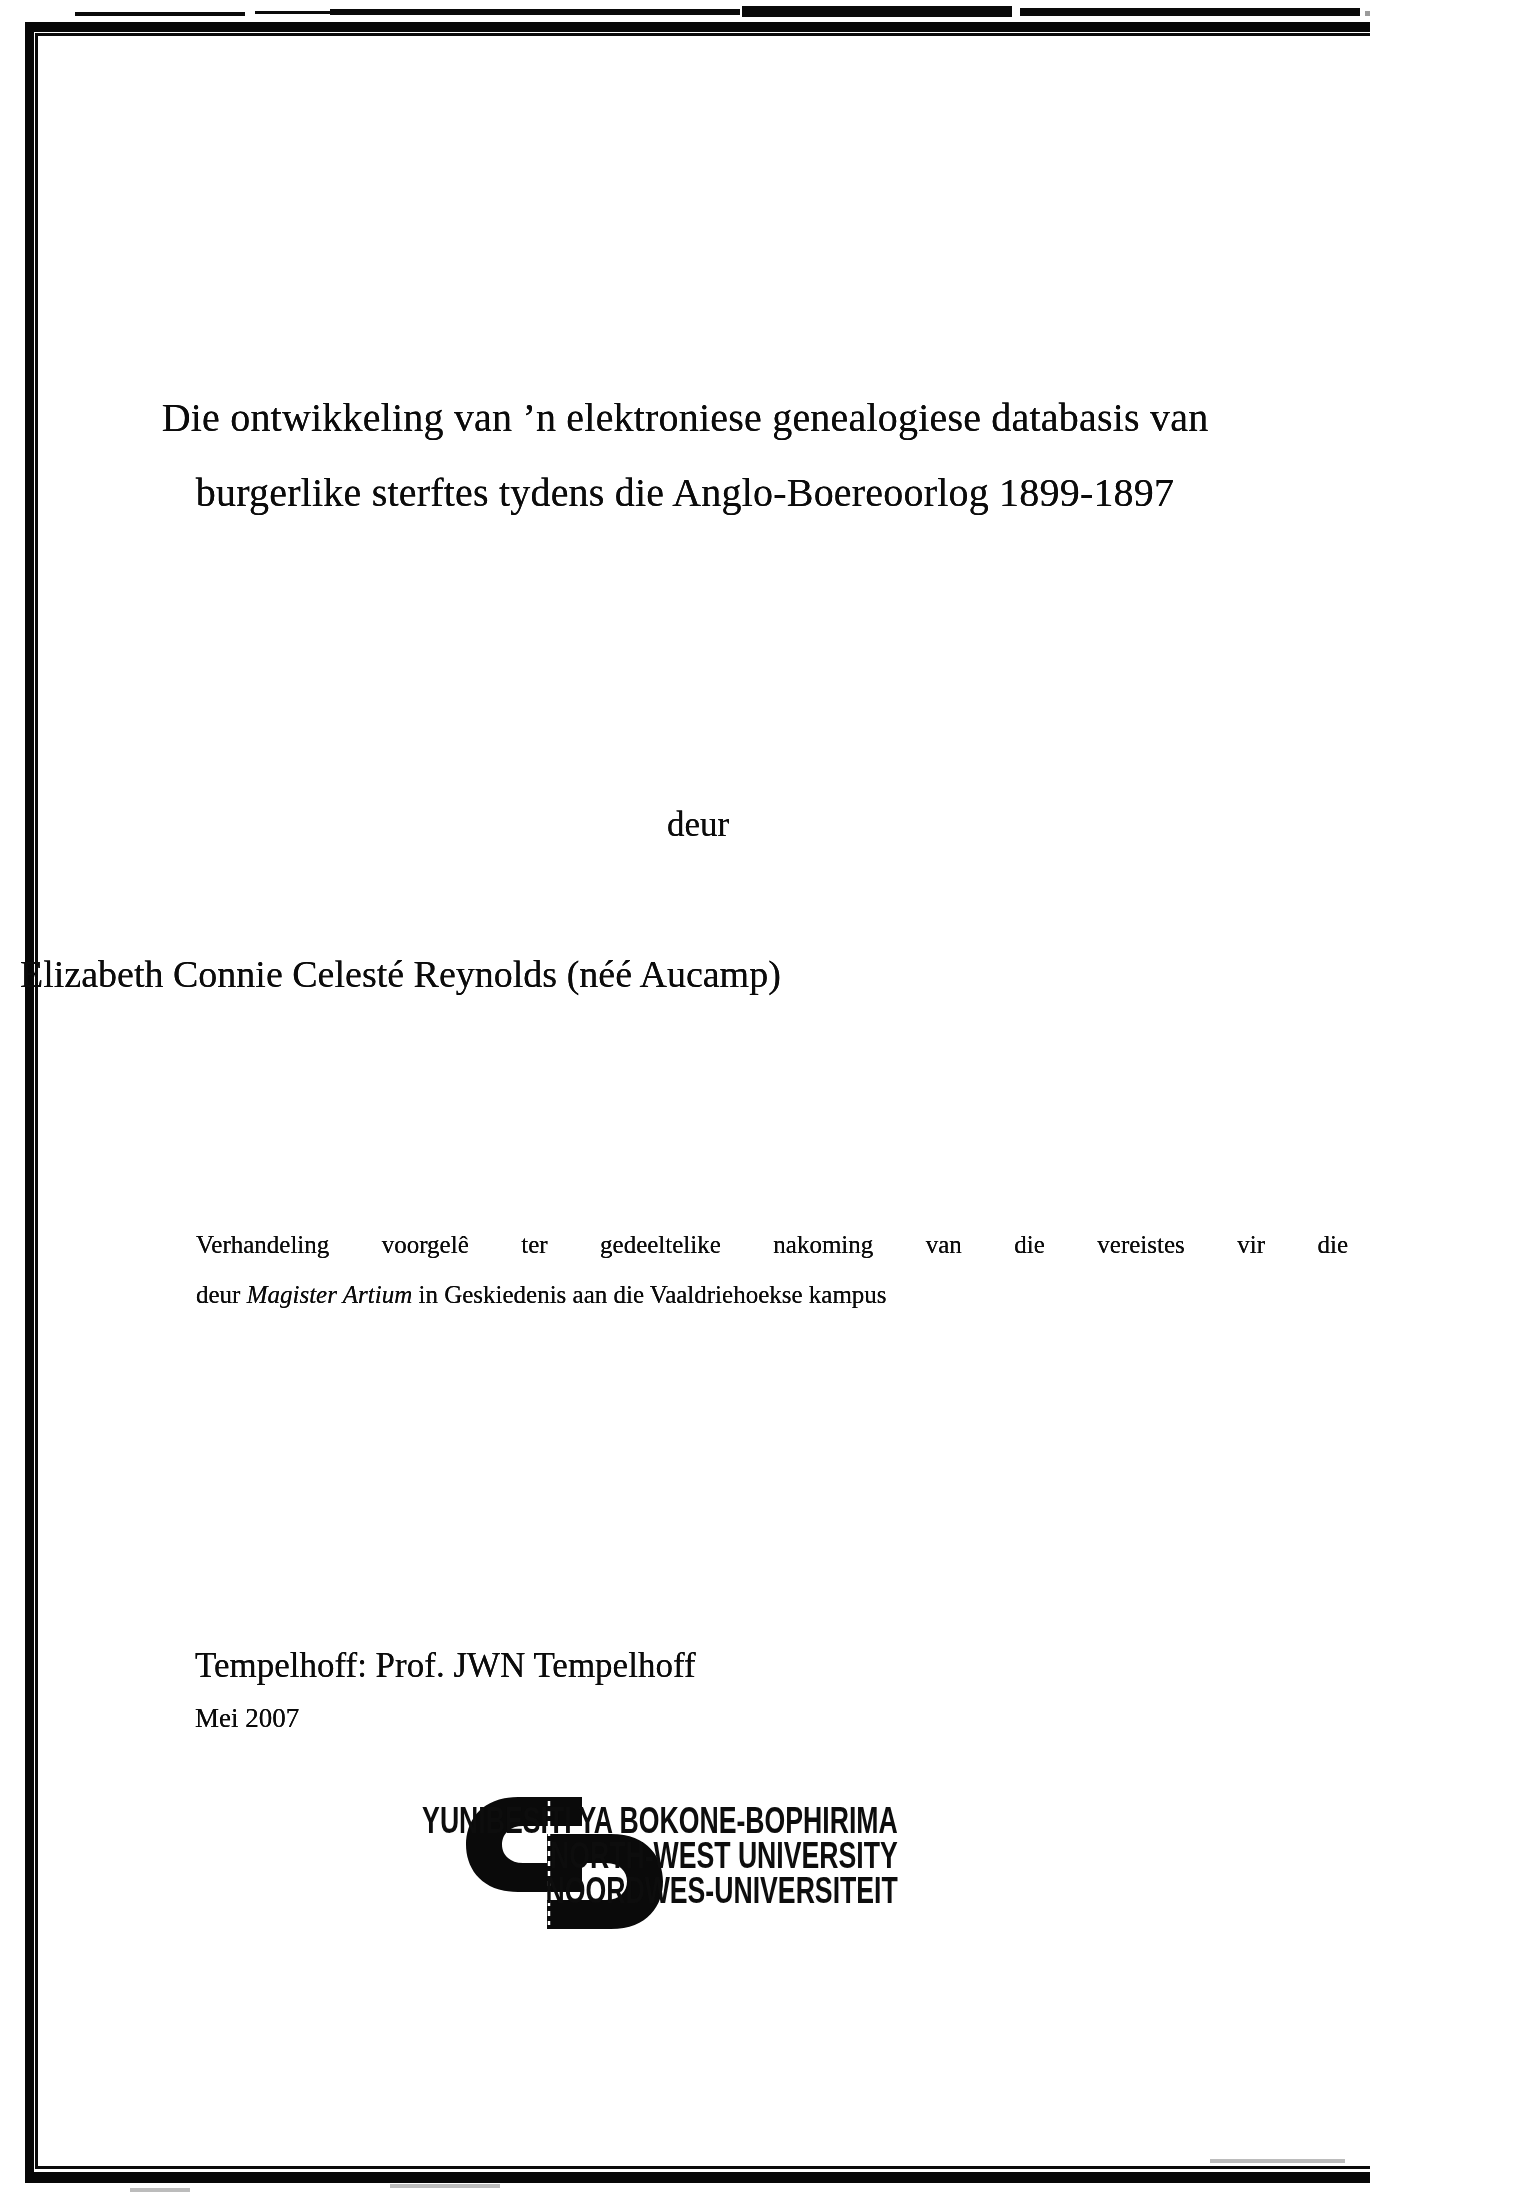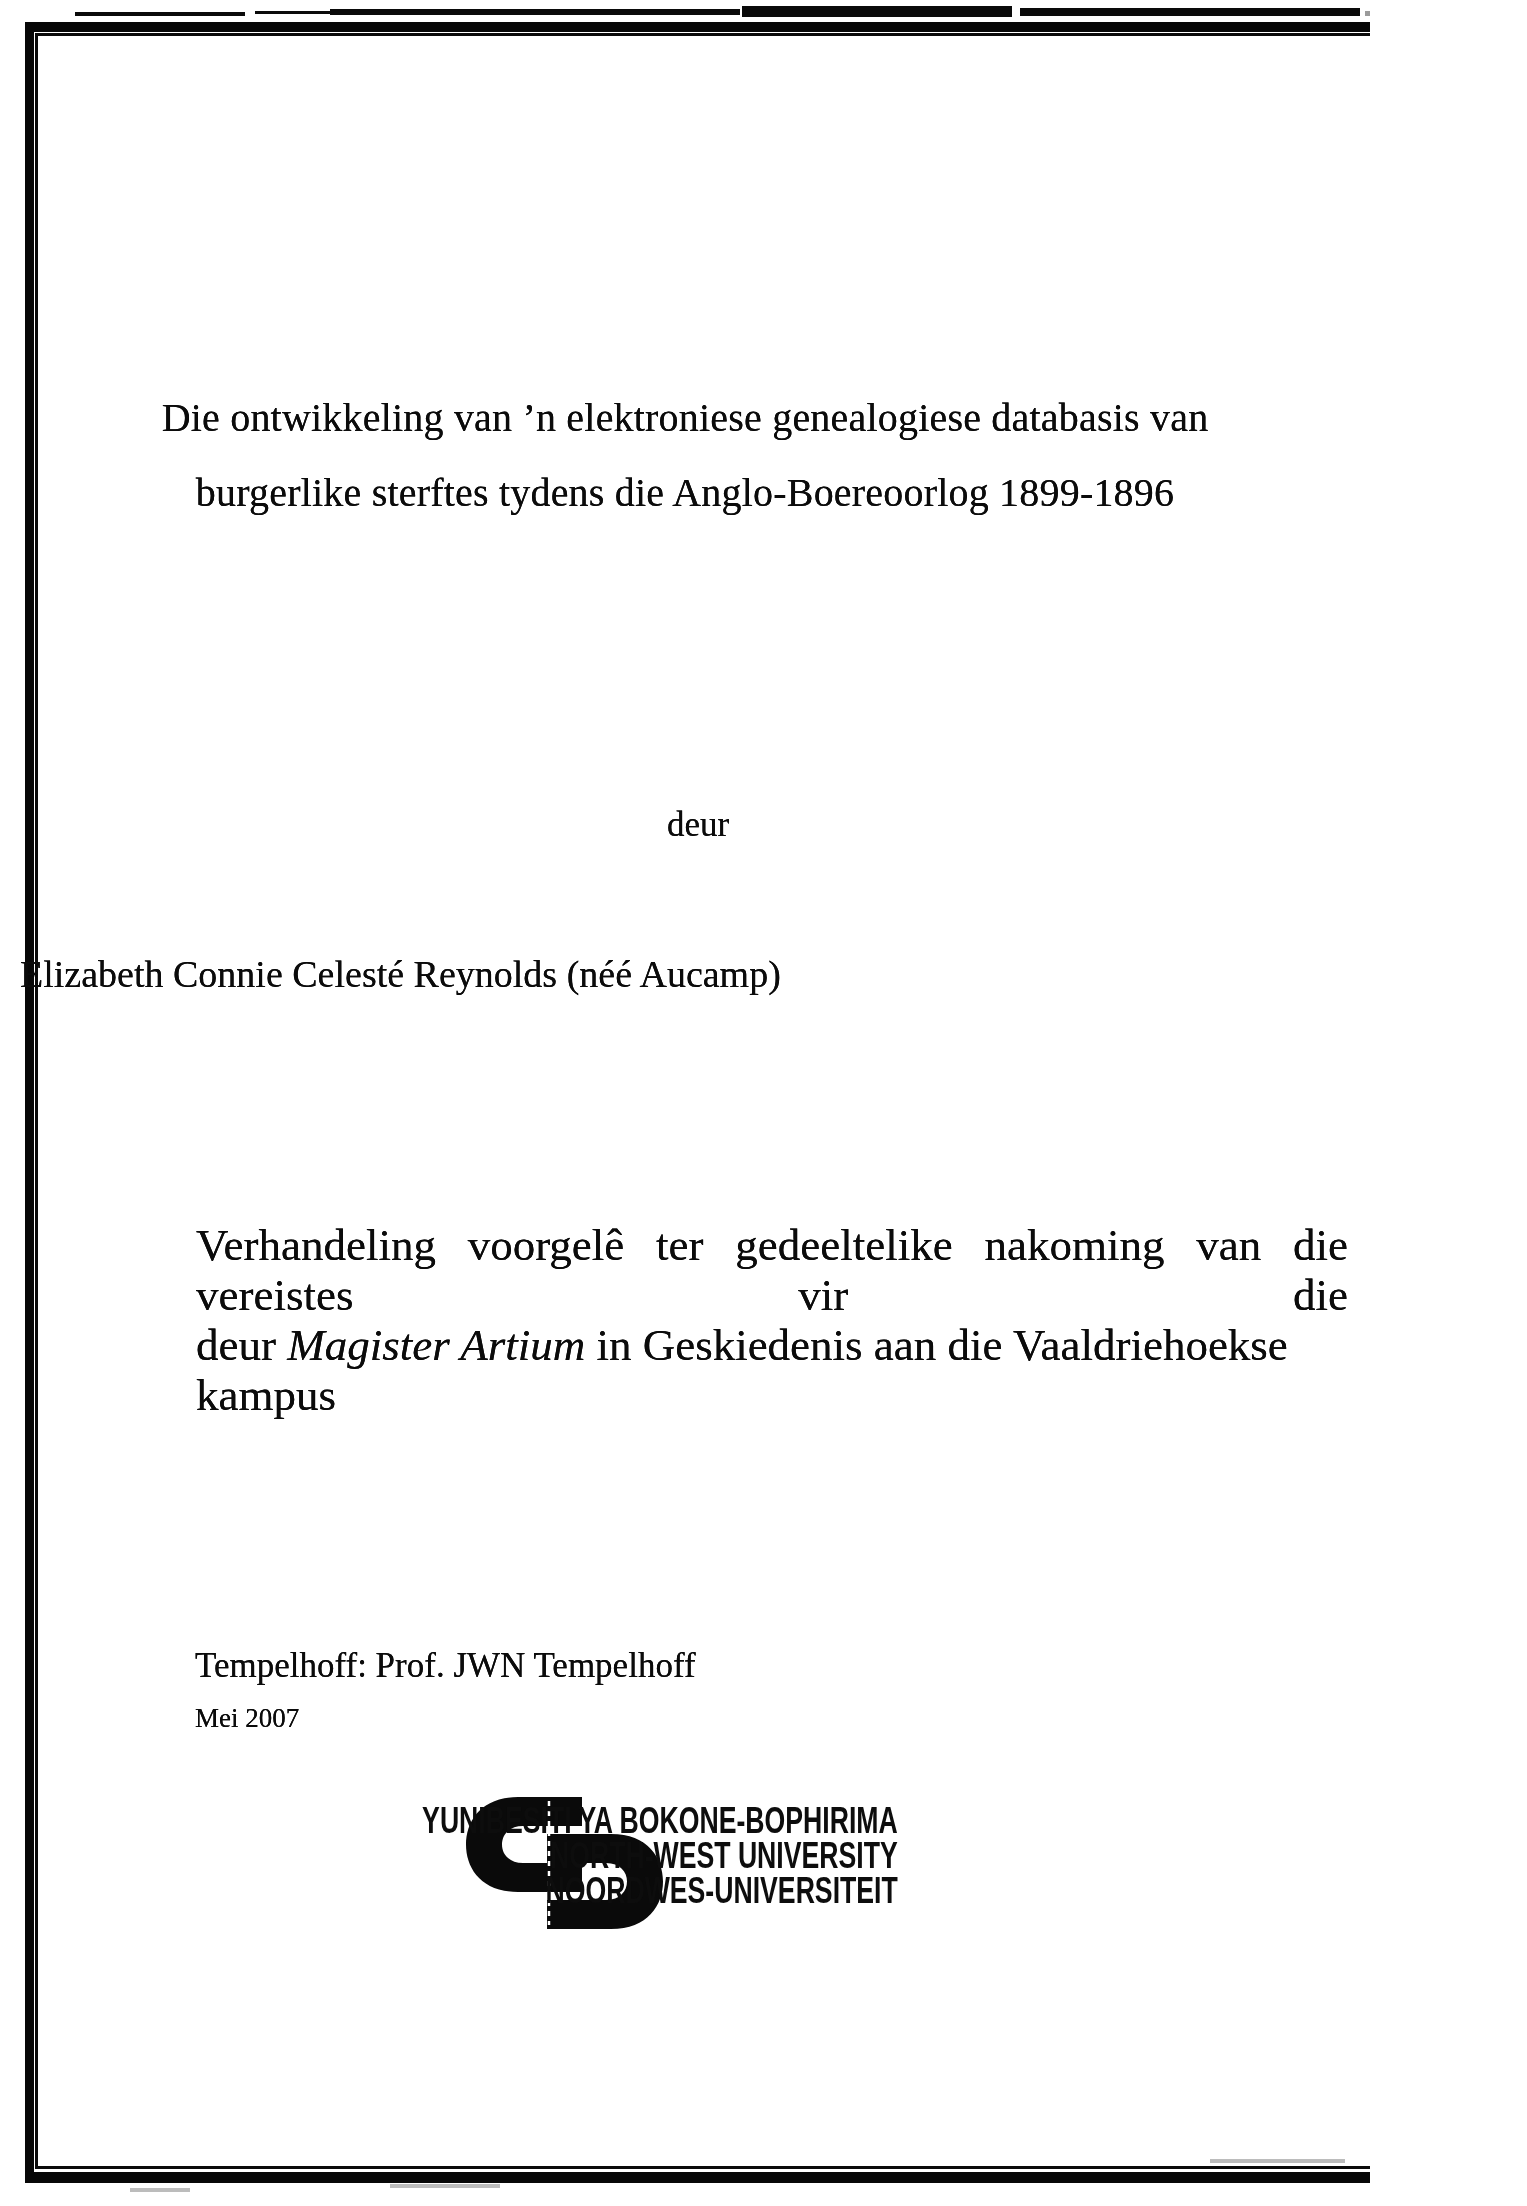--- a/index.html
+++ b/index.html
@@ -37,21 +37,21 @@
   .byline{
     position:absolute;left:0;right:0;top:806px;text-align:center;
     font-size:35px;line-height:1.1;padding-left:26px;
   }
   .author{
     position:absolute;left:20px;right:0;top:954px;
     font-size:38px;line-height:1.1;
   }
   .degree{
     position:absolute;left:196px;top:1220px;width:1152px;
-    font-size:45px;line-height:50px;
+    font-size:25px;line-height:50px;
   }
   .degree-l1{text-align:justify;text-align-last:justify;}
   .degree .it{font-style:italic;margin-top:31px;}
   .supervisor{
     position:absolute;left:195px;top:1640px;
     font-size:35px;line-height:52px;
   }
   .dateline{
     position:absolute;left:195px;top:1692px;
     font-size:27px;line-height:52px;
@@ -84,21 +84,21 @@
 
   <div class="artifact lightgray" style="left:1210px;top:2159px;width:135px;height:4px;"></div>
   <div class="artifact gray" style="left:1385px;top:2184px;width:130px;height:5px;"></div>
   <div class="artifact lightgray" style="left:390px;top:2184px;width:110px;height:4px;"></div>
   <div class="artifact lightgray" style="left:130px;top:2188px;width:60px;height:4px;"></div>
 
   <div class="frame-outer"></div>
   <div class="frame-inner"></div>
 
   <div class="title-line title-1 ink">Die ontwikkeling van ’n elektroniese genealogiese databasis van</div>
-  <div class="title-line title-2 ink">burgerlike sterftes tydens die Anglo-Boereoorlog 1899-1896</div>
+  <div class="title-line title-2 ink">burgerlike sterftes tydens die Anglo-Boereoorlog 1899-1897</div>
 
   <div class="byline ink">deur</div>
 
   <div class="author ink">Elizabeth Connie Celesté Reynolds (néé Aucamp)</div>
 
   <div class="degree ink">
     <div class="degree-l1">Verhandeling voorgelê ter gedeeltelike nakoming van die vereistes vir die</div>
     <div class="degree-l2"><span>deur </span><span class="it">Magister Artium</span><span> in Geskiedenis aan die Vaaldriehoekse kampus</span></div>
   </div>
 

